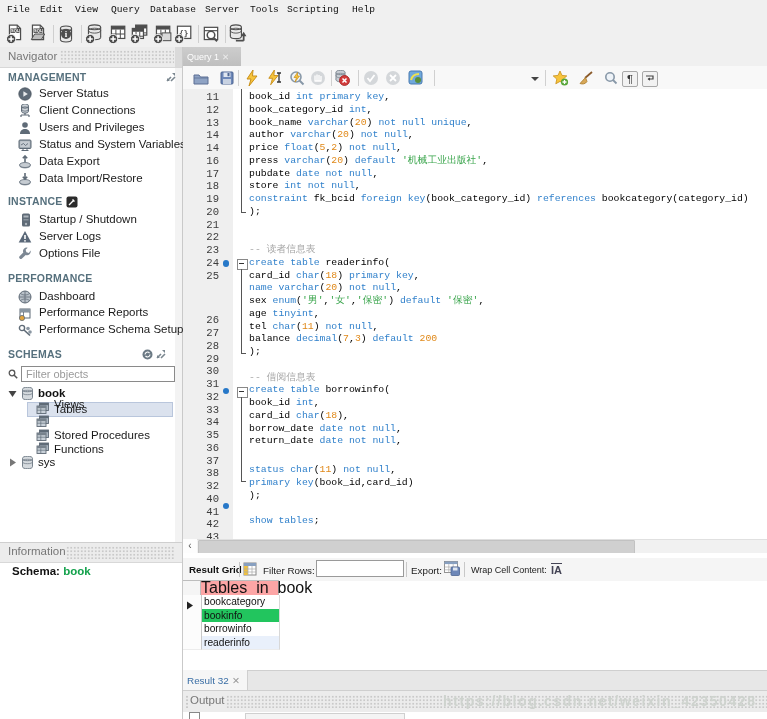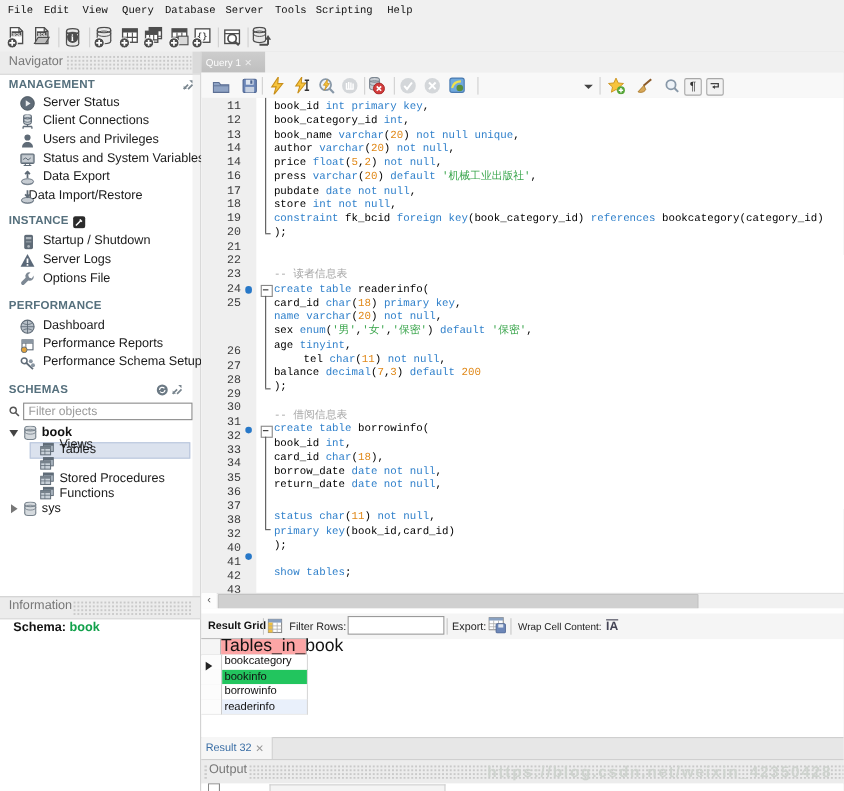--- a/index.html
+++ b/index.html
@@ -118,21 +118,21 @@
 <div class="abs sect" style="left:8px;top:71px;">MANAGEMENT</div>
 <svg class="abs" style="left:166px;top:72px" width="10" height="10" viewBox="0 0 10 10">
     <path d="M1 9l4-4M5 9l4-4" stroke="#7a868f" stroke-width="1.6" fill="none"></path>
     <path d="M6 1h3v3zM1 6v3h3z" fill="#7a868f"></path>
   </svg>
 <div class="abs item" style="left:39px;top:87px;">Server Status</div>
 <div class="abs item" style="left:39px;top:104px;">Client Connections</div>
 <div class="abs item" style="left:39px;top:121px;">Users and Privileges</div>
 <div class="abs item" style="left:39px;top:138px;">Status and System Variables</div>
 <div class="abs item" style="left:39px;top:155px;">Data Export</div>
-<div class="abs item" style="left:26px;top:172px;">Data Import/Restore</div>
+<div class="abs item" style="left:39px;top:172px;">Data Import/Restore</div>
 <svg class="abs" style="left:18px;top:87px" width="14" height="14" viewBox="0 0 14 14">
     <circle cx="7" cy="7" r="6.2" fill="#5f6b77"></circle>
     <circle cx="7" cy="7" r="6.2" fill="none" stroke="#4a555f" stroke-width="0.8"></circle>
     <path d="M5.4 4.2l4.4 2.8-4.4 2.8z" fill="#e8eaec"></path>
   </svg>
 <svg class="abs" style="left:18px;top:104px" width="14" height="14" viewBox="0 0 14 14">
     <ellipse cx="7.0" cy="7" rx="3.5" ry="2.2" fill="#cfd5da" stroke="#5f6b77" stroke-width="1"></ellipse>
     <rect x="3.5" y="2" width="7" height="5" fill="#cfd5da" stroke="none"></rect>
     <path d="M3.5 2v5M10.5 2v5" stroke="#5f6b77" stroke-width="1"></path>
     <ellipse cx="7.0" cy="2" rx="3.5" ry="2.2" fill="#cfd5da" stroke="#5f6b77" stroke-width="1"></ellipse>
@@ -422,21 +422,21 @@
     <div class="codeline" style="height:12.765px;line-height:12.765px;"><span class="kw">constraint</span> fk_bcid <span class="kw">foreign key</span>(book_category_id) <span class="kw">references</span> bookcategory(category_id)</div>
     <div class="codeline" style="height:12.765px;line-height:12.765px;">);</div>
     <div class="codeline" style="height:12.765px;line-height:12.765px;"></div>
     <div class="codeline" style="height:12.765px;line-height:12.765px;"></div>
     <div class="codeline" style="height:12.765px;line-height:12.765px;"><span class="cm">-- 读者信息表</span></div>
     <div class="codeline" style="height:12.765px;line-height:12.765px;"><span class="kw">create table</span> readerinfo(</div>
     <div class="codeline" style="height:12.765px;line-height:12.765px;">card_id <span class="kw">char</span>(<span class="nm">18</span>) <span class="kw">primary key</span>,</div>
     <div class="codeline" style="height:12.765px;line-height:12.765px;"><span class="kw">name</span> <span class="kw">varchar</span>(<span class="nm">20</span>) <span class="kw">not null</span>,</div>
     <div class="codeline" style="height:12.765px;line-height:12.765px;">sex <span class="kw">enum</span>(<span class="st">'男'</span>,<span class="st">'女'</span>,<span class="st">'保密'</span>) <span class="kw">default</span> <span class="st">'保密'</span>,</div>
     <div class="codeline" style="height:12.765px;line-height:12.765px;">age <span class="kw">tinyint</span>,</div>
-    <div class="codeline" style="height:12.765px;line-height:12.765px;margin-left:27px;">tel <span class="kw">char</span>(<span class="nm">11</span>) <span class="kw">not null</span>,</div>
+    <div class="codeline" style="height:12.765px;line-height:12.765px;">tel <span class="kw">char</span>(<span class="nm">11</span>) <span class="kw">not null</span>,</div>
     <div class="codeline" style="height:12.765px;line-height:12.765px;">balance <span class="kw">decimal</span>(<span class="nm">7</span>,<span class="nm">3</span>) <span class="kw">default</span> <span class="nm">200</span></div>
     <div class="codeline" style="height:12.765px;line-height:12.765px;">);</div>
     <div class="codeline" style="height:12.765px;line-height:12.765px;"></div>
     <div class="codeline" style="height:12.765px;line-height:12.765px;"><span class="cm">-- 借阅信息表</span></div>
     <div class="codeline" style="height:12.765px;line-height:12.765px;"><span class="kw">create table</span> borrowinfo(</div>
     <div class="codeline" style="height:12.765px;line-height:12.765px;">book_id <span class="kw">int</span>,</div>
     <div class="codeline" style="height:12.765px;line-height:12.765px;">card_id <span class="kw">char</span>(<span class="nm">18</span>),</div>
     <div class="codeline" style="height:12.765px;line-height:12.765px;">borrow_date <span class="kw">date not null</span>,</div>
     <div class="codeline" style="height:12.765px;line-height:12.765px;">return_date <span class="kw">date not null</span>,</div>
     <div class="codeline" style="height:12.765px;line-height:12.765px;margin-top:16px;"><span class="kw">status</span> <span class="kw">char</span>(<span class="nm">11</span>) <span class="kw">not null</span>,</div>

